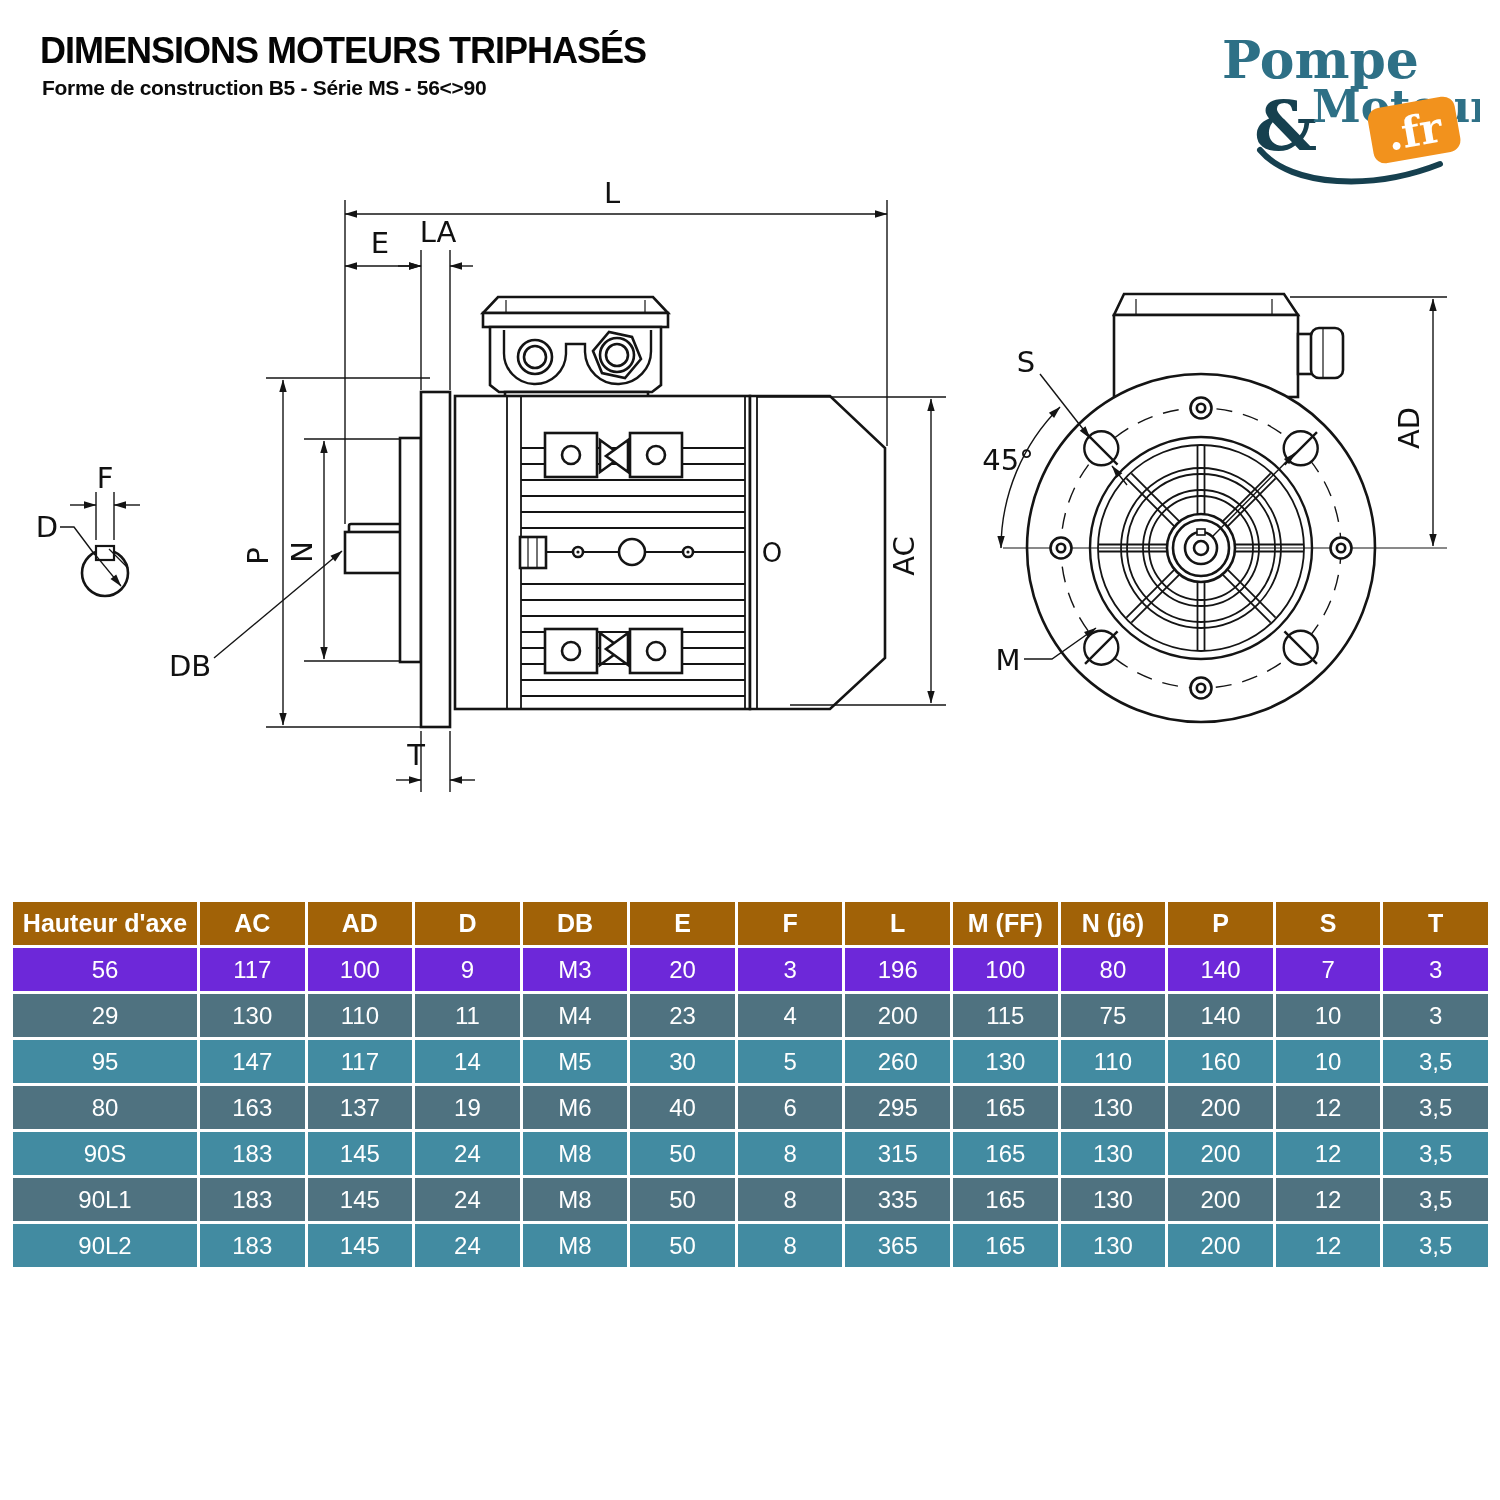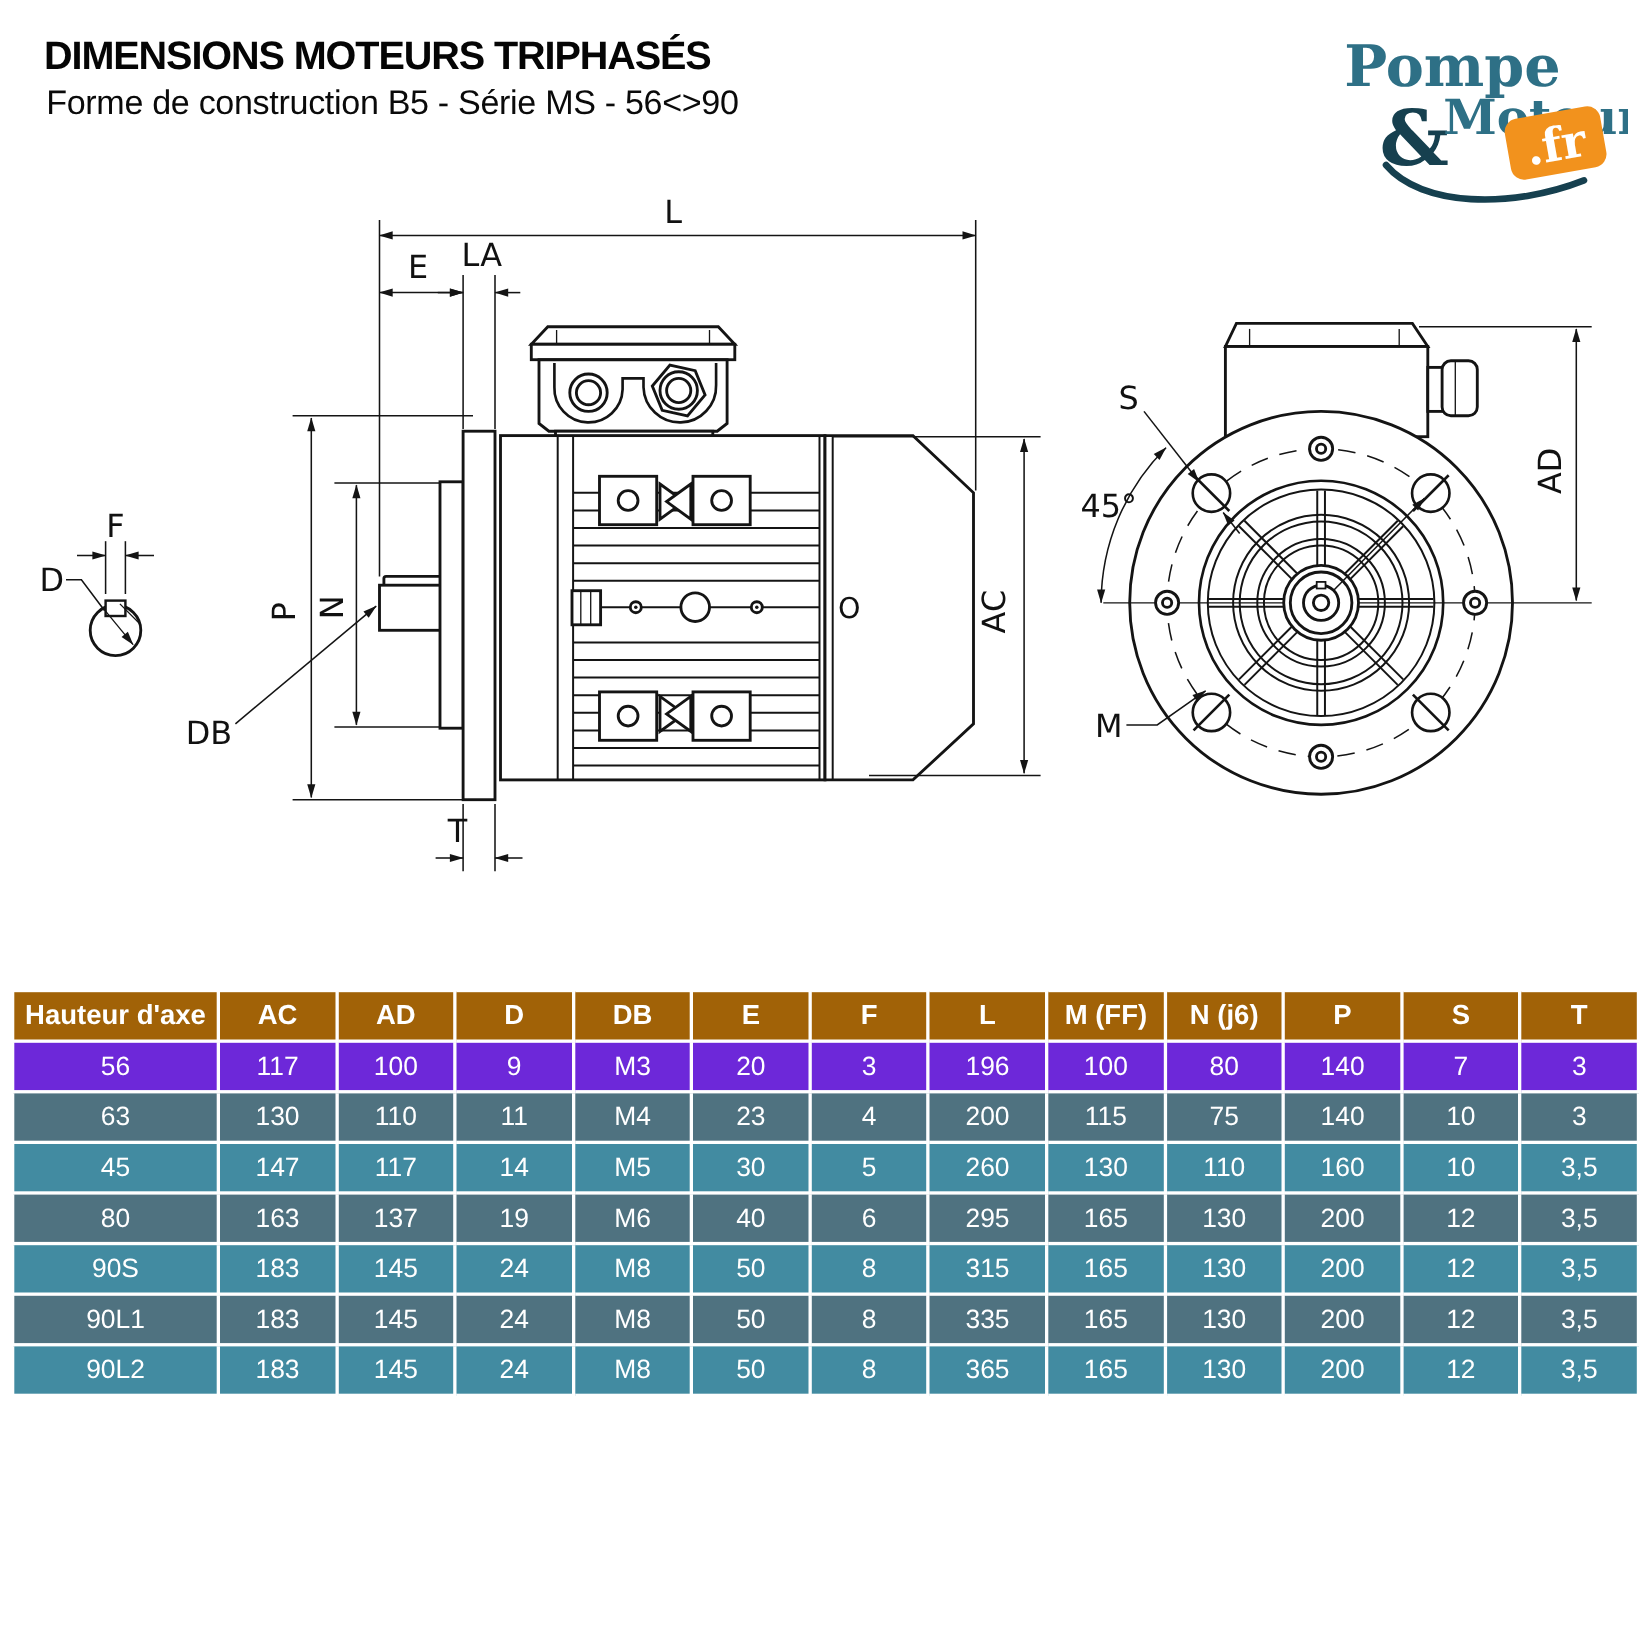--- a/index.html
+++ b/index.html
@@ -7,21 +7,21 @@
     width:1500px;height:1500px;position:relative;background:#ffffff;
     font-family:"Liberation Sans", sans-serif;color:#111;overflow:hidden;
   }
   
   .title-block{position:absolute;left:40px;top:30px;}
   .title-block h1{
     margin:0;font-size:36px;font-weight:800;letter-spacing:-1px;color:#050505;
     font-family:"Liberation Sans", sans-serif;
   }
   .title-block h2{
-    margin:4px 0 0 2px;font-size:31px;font-weight:400;color:#0a0a0a;letter-spacing:-0.3px;
+    margin:4px 0 0 2px;font-size:21px;font-weight:700;color:#0a0a0a;letter-spacing:-0.3px;
   }
   
   .logo{position:absolute;left:1200px;top:16px;width:280px;height:170px;}
   
   .drawing{position:absolute;left:0;top:0;width:1500px;height:890px;}
   .ol{stroke:#141414;stroke-width:2.6;fill:#ffffff;}
   .oln{stroke:#141414;stroke-width:2.4;fill:none;}
   .fin{stroke:#141414;stroke-width:1.8;}
   .dim{stroke:#141414;stroke-width:1.4;fill:none;}
   .thin{stroke:#141414;stroke-width:1.2;fill:none;}
@@ -327,36 +327,36 @@
         <td>20</td>
         <td>3</td>
         <td>196</td>
         <td>100</td>
         <td>80</td>
         <td>140</td>
         <td>7</td>
         <td>3</td>
       </tr>
       <tr class="dark">
-        <td>63</td>
+        <td>29</td>
         <td>130</td>
         <td>110</td>
         <td>11</td>
         <td>M4</td>
         <td>23</td>
         <td>4</td>
         <td>200</td>
         <td>115</td>
         <td>75</td>
         <td>140</td>
         <td>10</td>
         <td>3</td>
       </tr>
       <tr class="light">
-        <td>45</td>
+        <td>95</td>
         <td>147</td>
         <td>117</td>
         <td>14</td>
         <td>M5</td>
         <td>30</td>
         <td>5</td>
         <td>260</td>
         <td>130</td>
         <td>110</td>
         <td>160</td>

